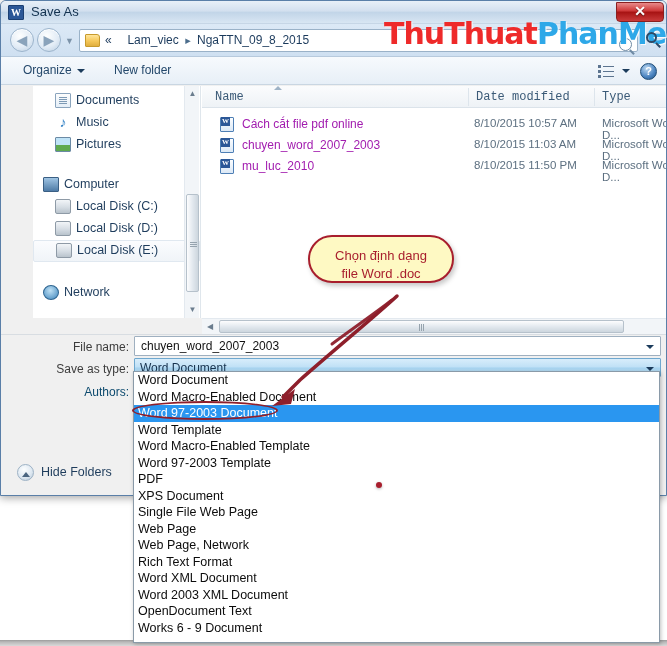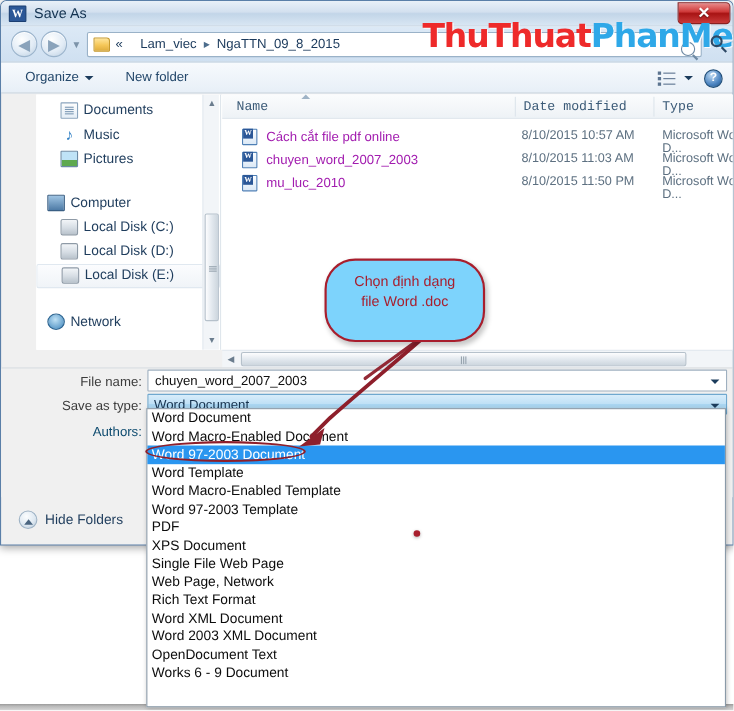--- a/index.html
+++ b/index.html
@@ -311,22 +311,22 @@
   }
   .ddopt {
     position: relative; height: 16.5px; padding-left: 4px;
     font-size: 12.5px; color: #0c0c0c; line-height: 16.5px; white-space: nowrap;
   }
   .ddopt.hl { background: #2a96f0; color: #fff; }
 
   
   #annot { position: absolute; left: 0; top: 0; width: 667px; height: 646px; z-index: 60; pointer-events: none; }
   #callout {
-    position: absolute; left: 295px; top: 235px; width: 146px; height: 76px;
-    background: #7dd3fc;
+    position: absolute; left: 308px; top: 235px; width: 146px; height: 48px;
+    background: #fef9c3;
     border: 2.5px solid #a81e2d;
     border-radius: 28px;
     box-shadow: 2px 3px 5px rgba(0,0,0,.22);
     z-index: 62;
   }
   #callout .ctext {
     position: absolute; left: 0; top: 10px; width: 100%;
     text-align: center; font-size: 13px; color: #a81e2d; line-height: 18px;
   }
   #ellipse {
@@ -521,20 +521,21 @@
   <div id="dropdown">
     <div class="ddopt">Word Document</div>
     <div class="ddopt">Word Macro-Enabled Document</div>
     <div class="ddopt hl">Word 97-2003 Document</div>
     <div class="ddopt">Word Template</div>
     <div class="ddopt">Word Macro-Enabled Template</div>
     <div class="ddopt">Word 97-2003 Template</div>
     <div class="ddopt">PDF</div>
     <div class="ddopt">XPS Document</div>
     <div class="ddopt">Single File Web Page</div>
+    <div class="ddopt">Web Page</div>
     <div class="ddopt">Web Page, Network</div>
     <div class="ddopt">Rich Text Format</div>
     <div class="ddopt">Word XML Document</div>
     <div class="ddopt">Word 2003 XML Document</div>
     <div class="ddopt">OpenDocument Text</div>
     <div class="ddopt">Works 6 - 9 Document</div>
 
   </div>
 
   <svg id="annot" viewBox="0 0 667 646">

